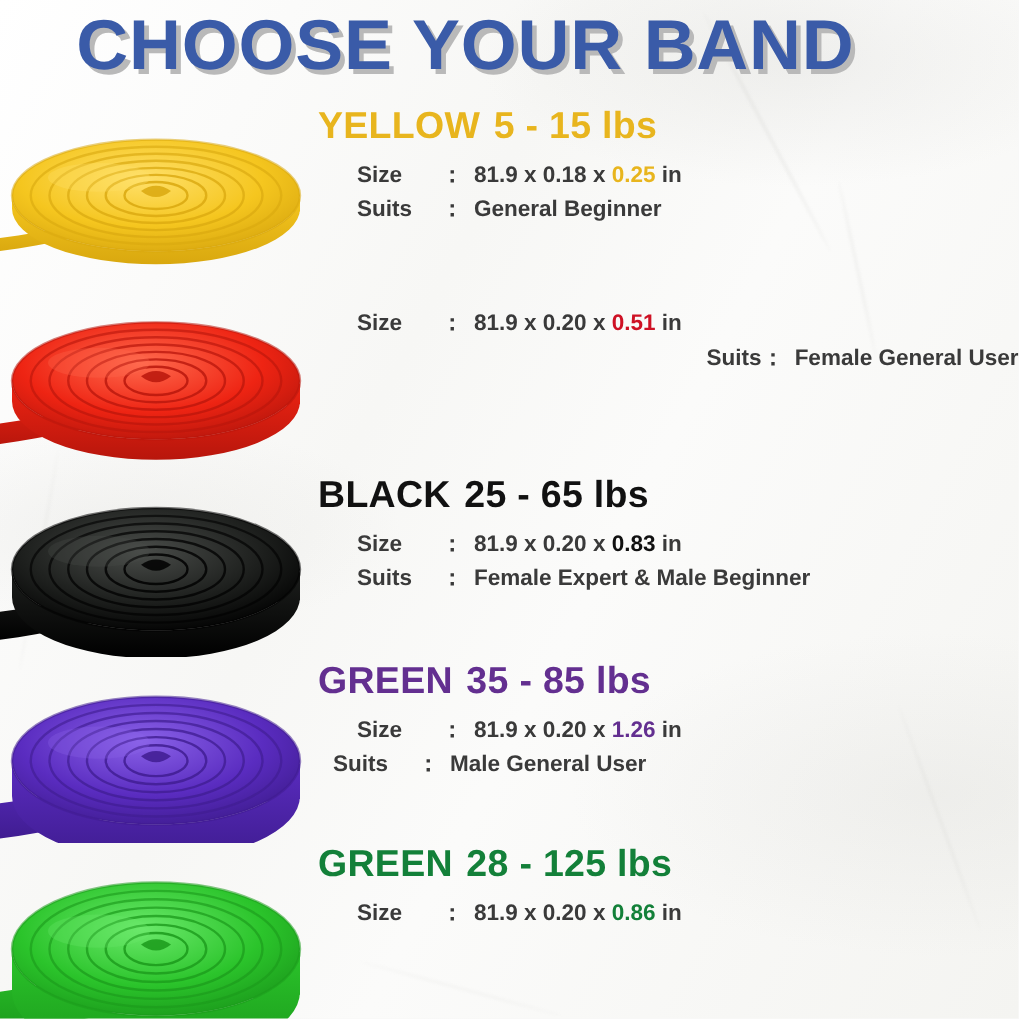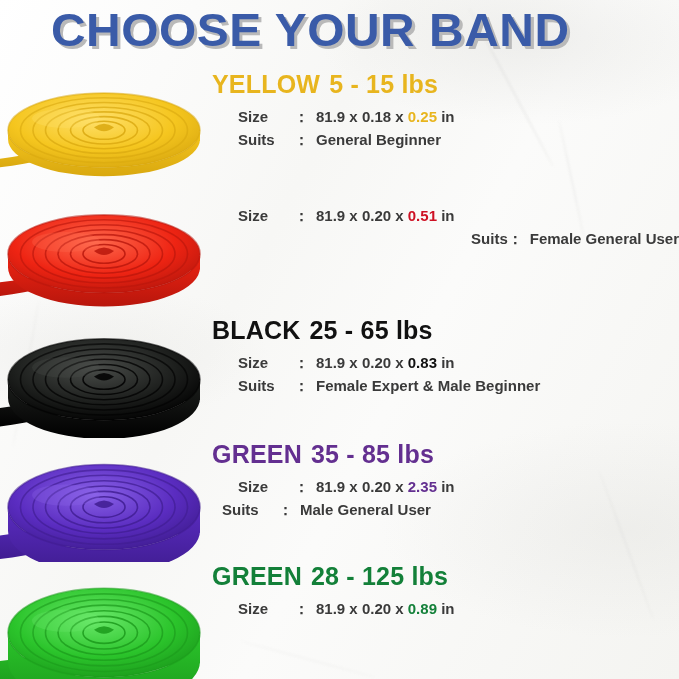--- a/index.html
+++ b/index.html
@@ -279,21 +279,21 @@
               <ellipse cx="108" cy="63.1" rx="21.0" ry="10.3" fill="none" stroke="#3F1C90" stroke-opacity="0.85" stroke-width="1.6"></ellipse>
 
     <path d="M 98 60.1 q 10 -7 20 0 q -10 8 -20 0 Z" fill="#3F1C90" opacity="0.85"></path>
 
     <ellipse cx="70" cy="51.1" rx="34" ry="10.7" fill="#8A62E8" opacity="0.30"></ellipse>
   </svg>
           </div>
         </div>
         <div class="txt">
           <div class="band-name" style="color: rgb(99, 47, 144);"><span>GREEN</span><span class="lbs">35 - 85 lbs</span></div>
-          <div class="spec spec-size" style="color: rgb(58, 58, 58);"><span class="lab">Size</span><span class="colon">：</span><span>81.9</span> x <span>0.20</span> x <span class="hl" style="color:#632F90">2.35</span> <span>in</span></div>
+          <div class="spec spec-size" style="color: rgb(58, 58, 58);"><span class="lab">Size</span><span class="colon">：</span><span>81.9</span> x <span>0.20</span> x <span class="hl" style="color:#632F90">1.26</span> <span>in</span></div>
           <div class="spec spec-suits" style="color: rgb(58, 58, 58); margin-top: 2px; margin-left: 10px;"><span class="lab">Suits</span><span class="colon">：</span><span>Male General User</span></div>
         </div>
       </div>
       <div class="row" style="top: 564px; height: 120px;">
         <div class="art">
           <div class="coil" style="left: -4px; top: 2px;">
   <svg width="212" height="116" viewBox="0 0 212 116">
     <defs>
       <linearGradient id="faceg4" x1="0" y1="0" x2="0" y2="1">
         <stop offset="0%" stop-color="#6BE96B"></stop>
@@ -333,18 +333,18 @@
               <ellipse cx="108" cy="66.7" rx="21.0" ry="10.7" fill="none" stroke="#1B9A1B" stroke-opacity="0.85" stroke-width="1.6"></ellipse>
 
     <path d="M 98 63.7 q 10 -7 20 0 q -10 8 -20 0 Z" fill="#1B9A1B" opacity="0.85"></path>
 
     <ellipse cx="70" cy="54.7" rx="34" ry="11.1" fill="#6BE96B" opacity="0.30"></ellipse>
   </svg>
           </div>
         </div>
         <div class="txt">
           <div class="band-name" style="color: rgb(19, 128, 57);"><span>GREEN</span><span class="lbs">28 - 125 lbs</span></div>
-          <div class="spec spec-size" style="color: rgb(58, 58, 58);"><span class="lab">Size</span><span class="colon">：</span><span>81.9</span> x <span>0.20</span> x <span class="hl" style="color:#138039">0.89</span> <span>in</span></div>
+          <div class="spec spec-size" style="color: rgb(58, 58, 58);"><span class="lab">Size</span><span class="colon">：</span><span>81.9</span> x <span>0.20</span> x <span class="hl" style="color:#138039">0.86</span> <span>in</span></div>
         </div>
       </div>
     </div>
 
 </div>
 
 </body></html>

